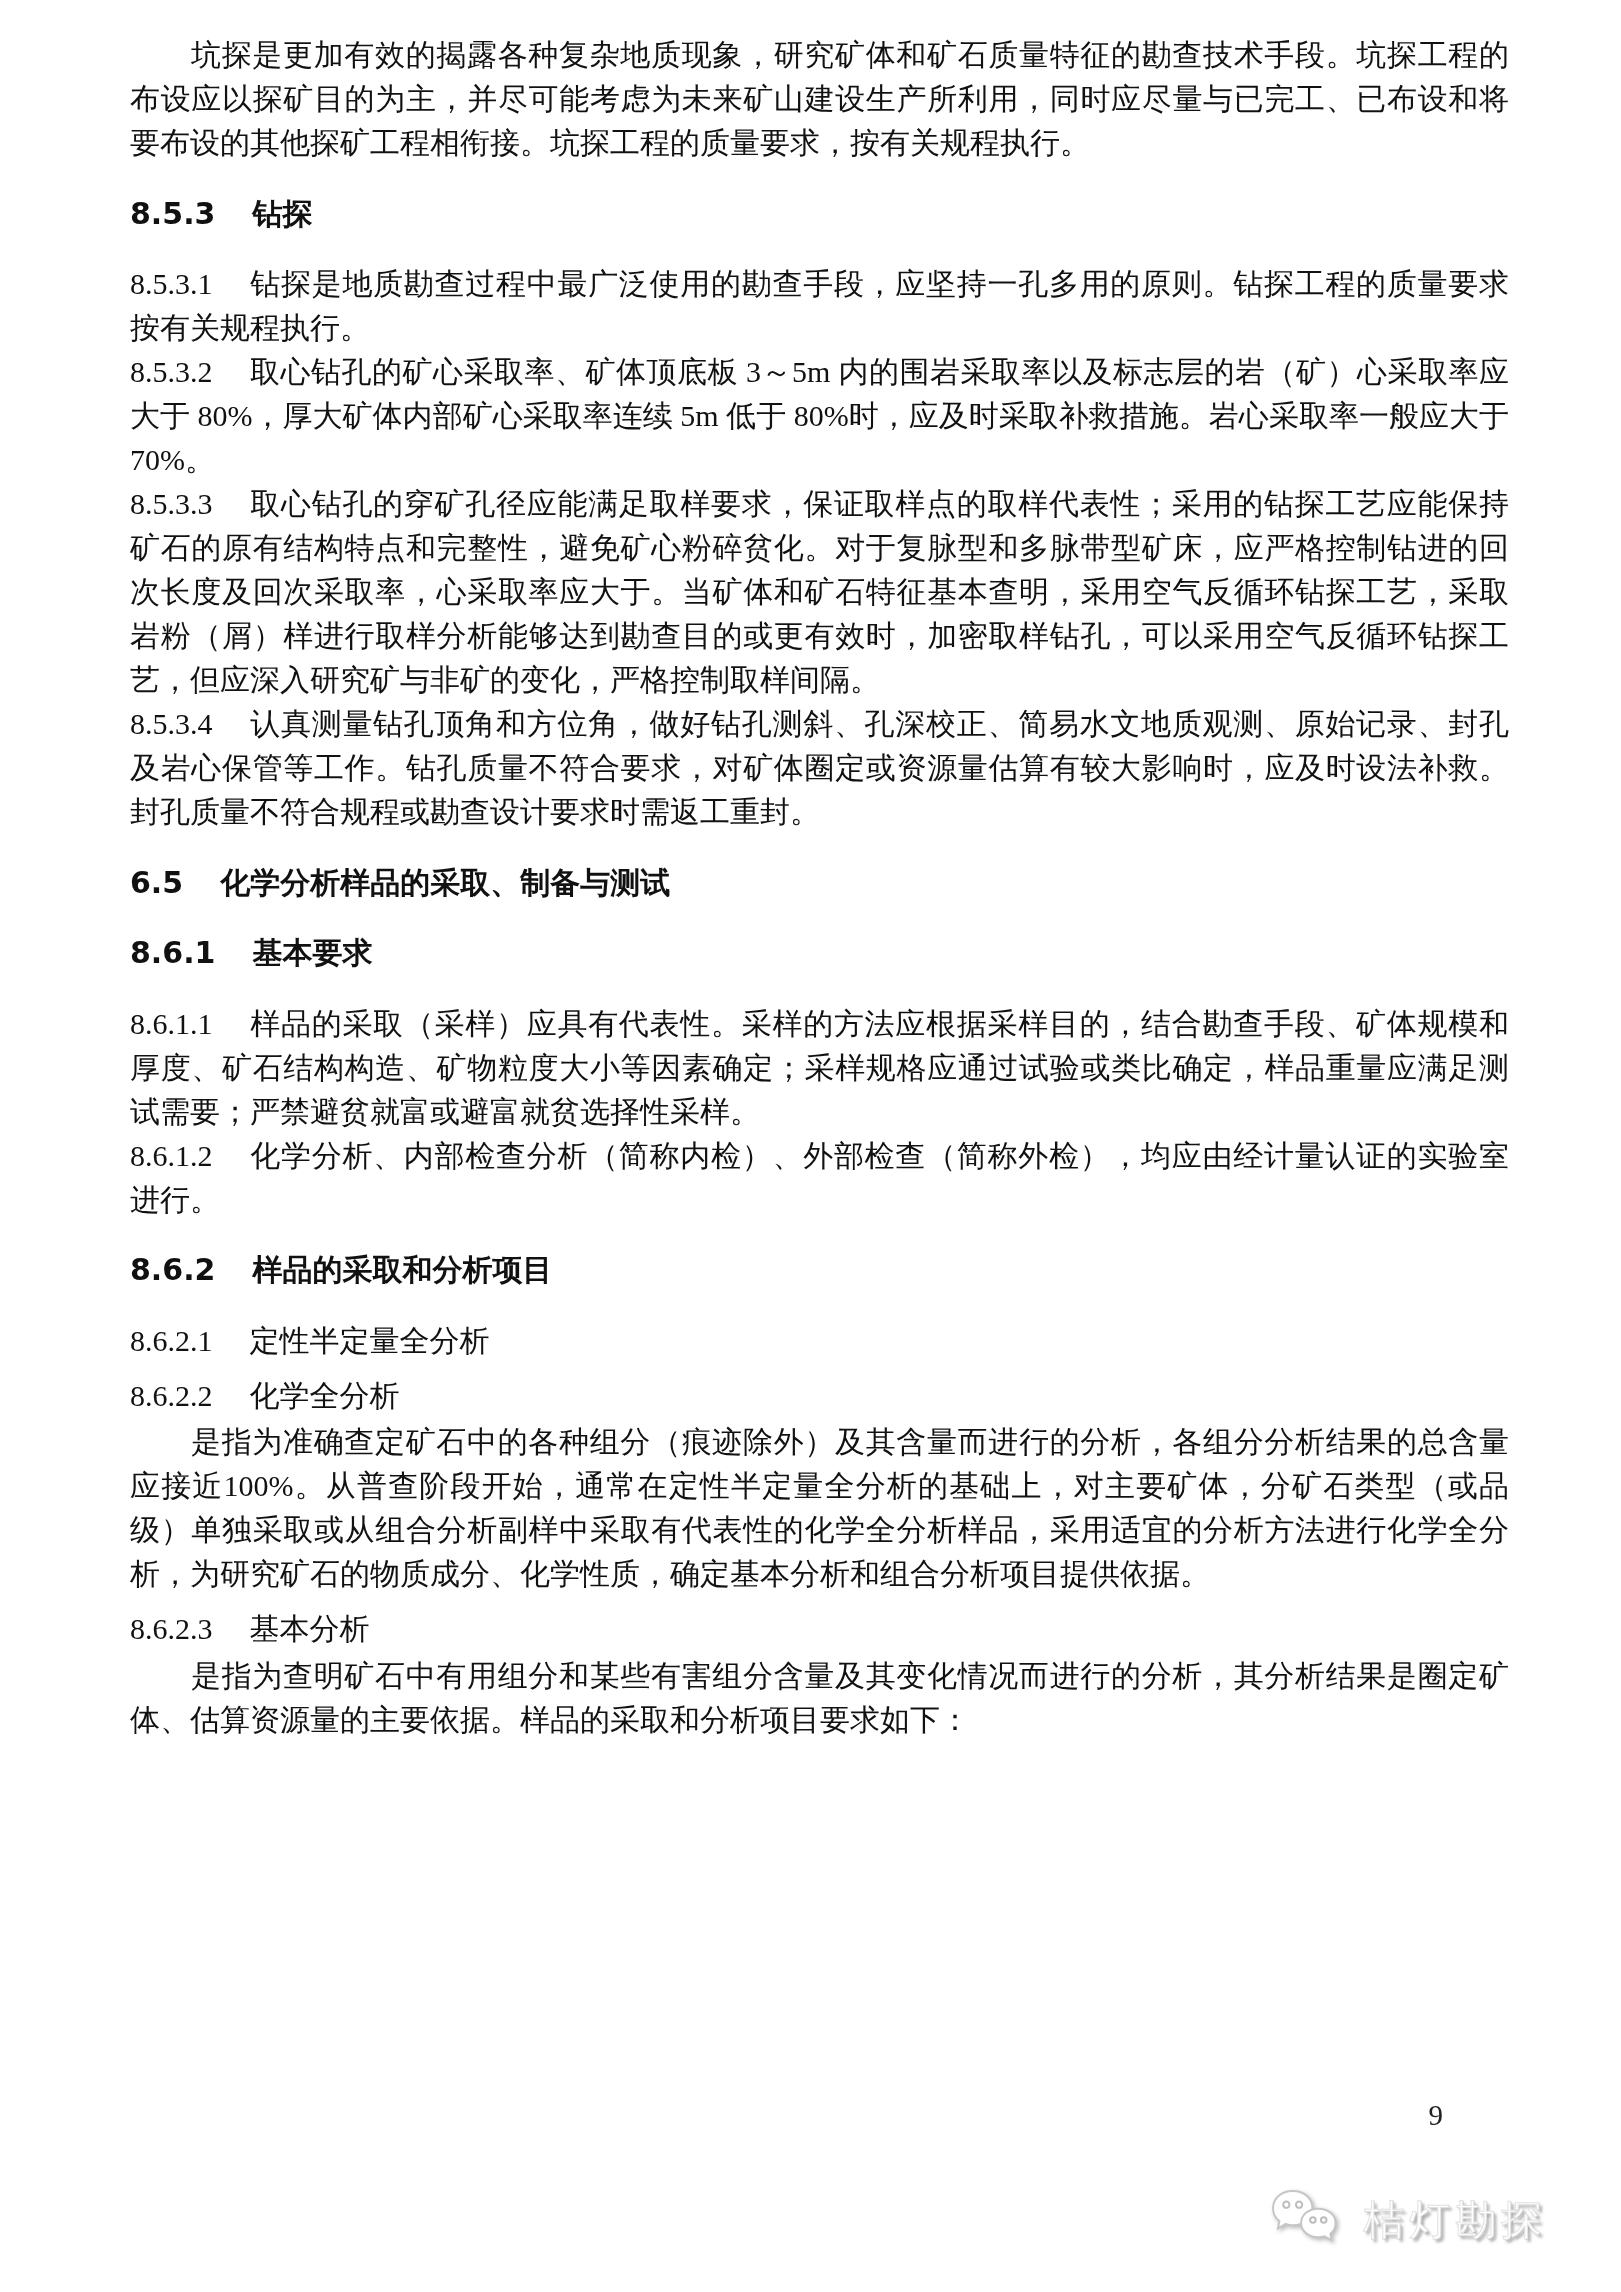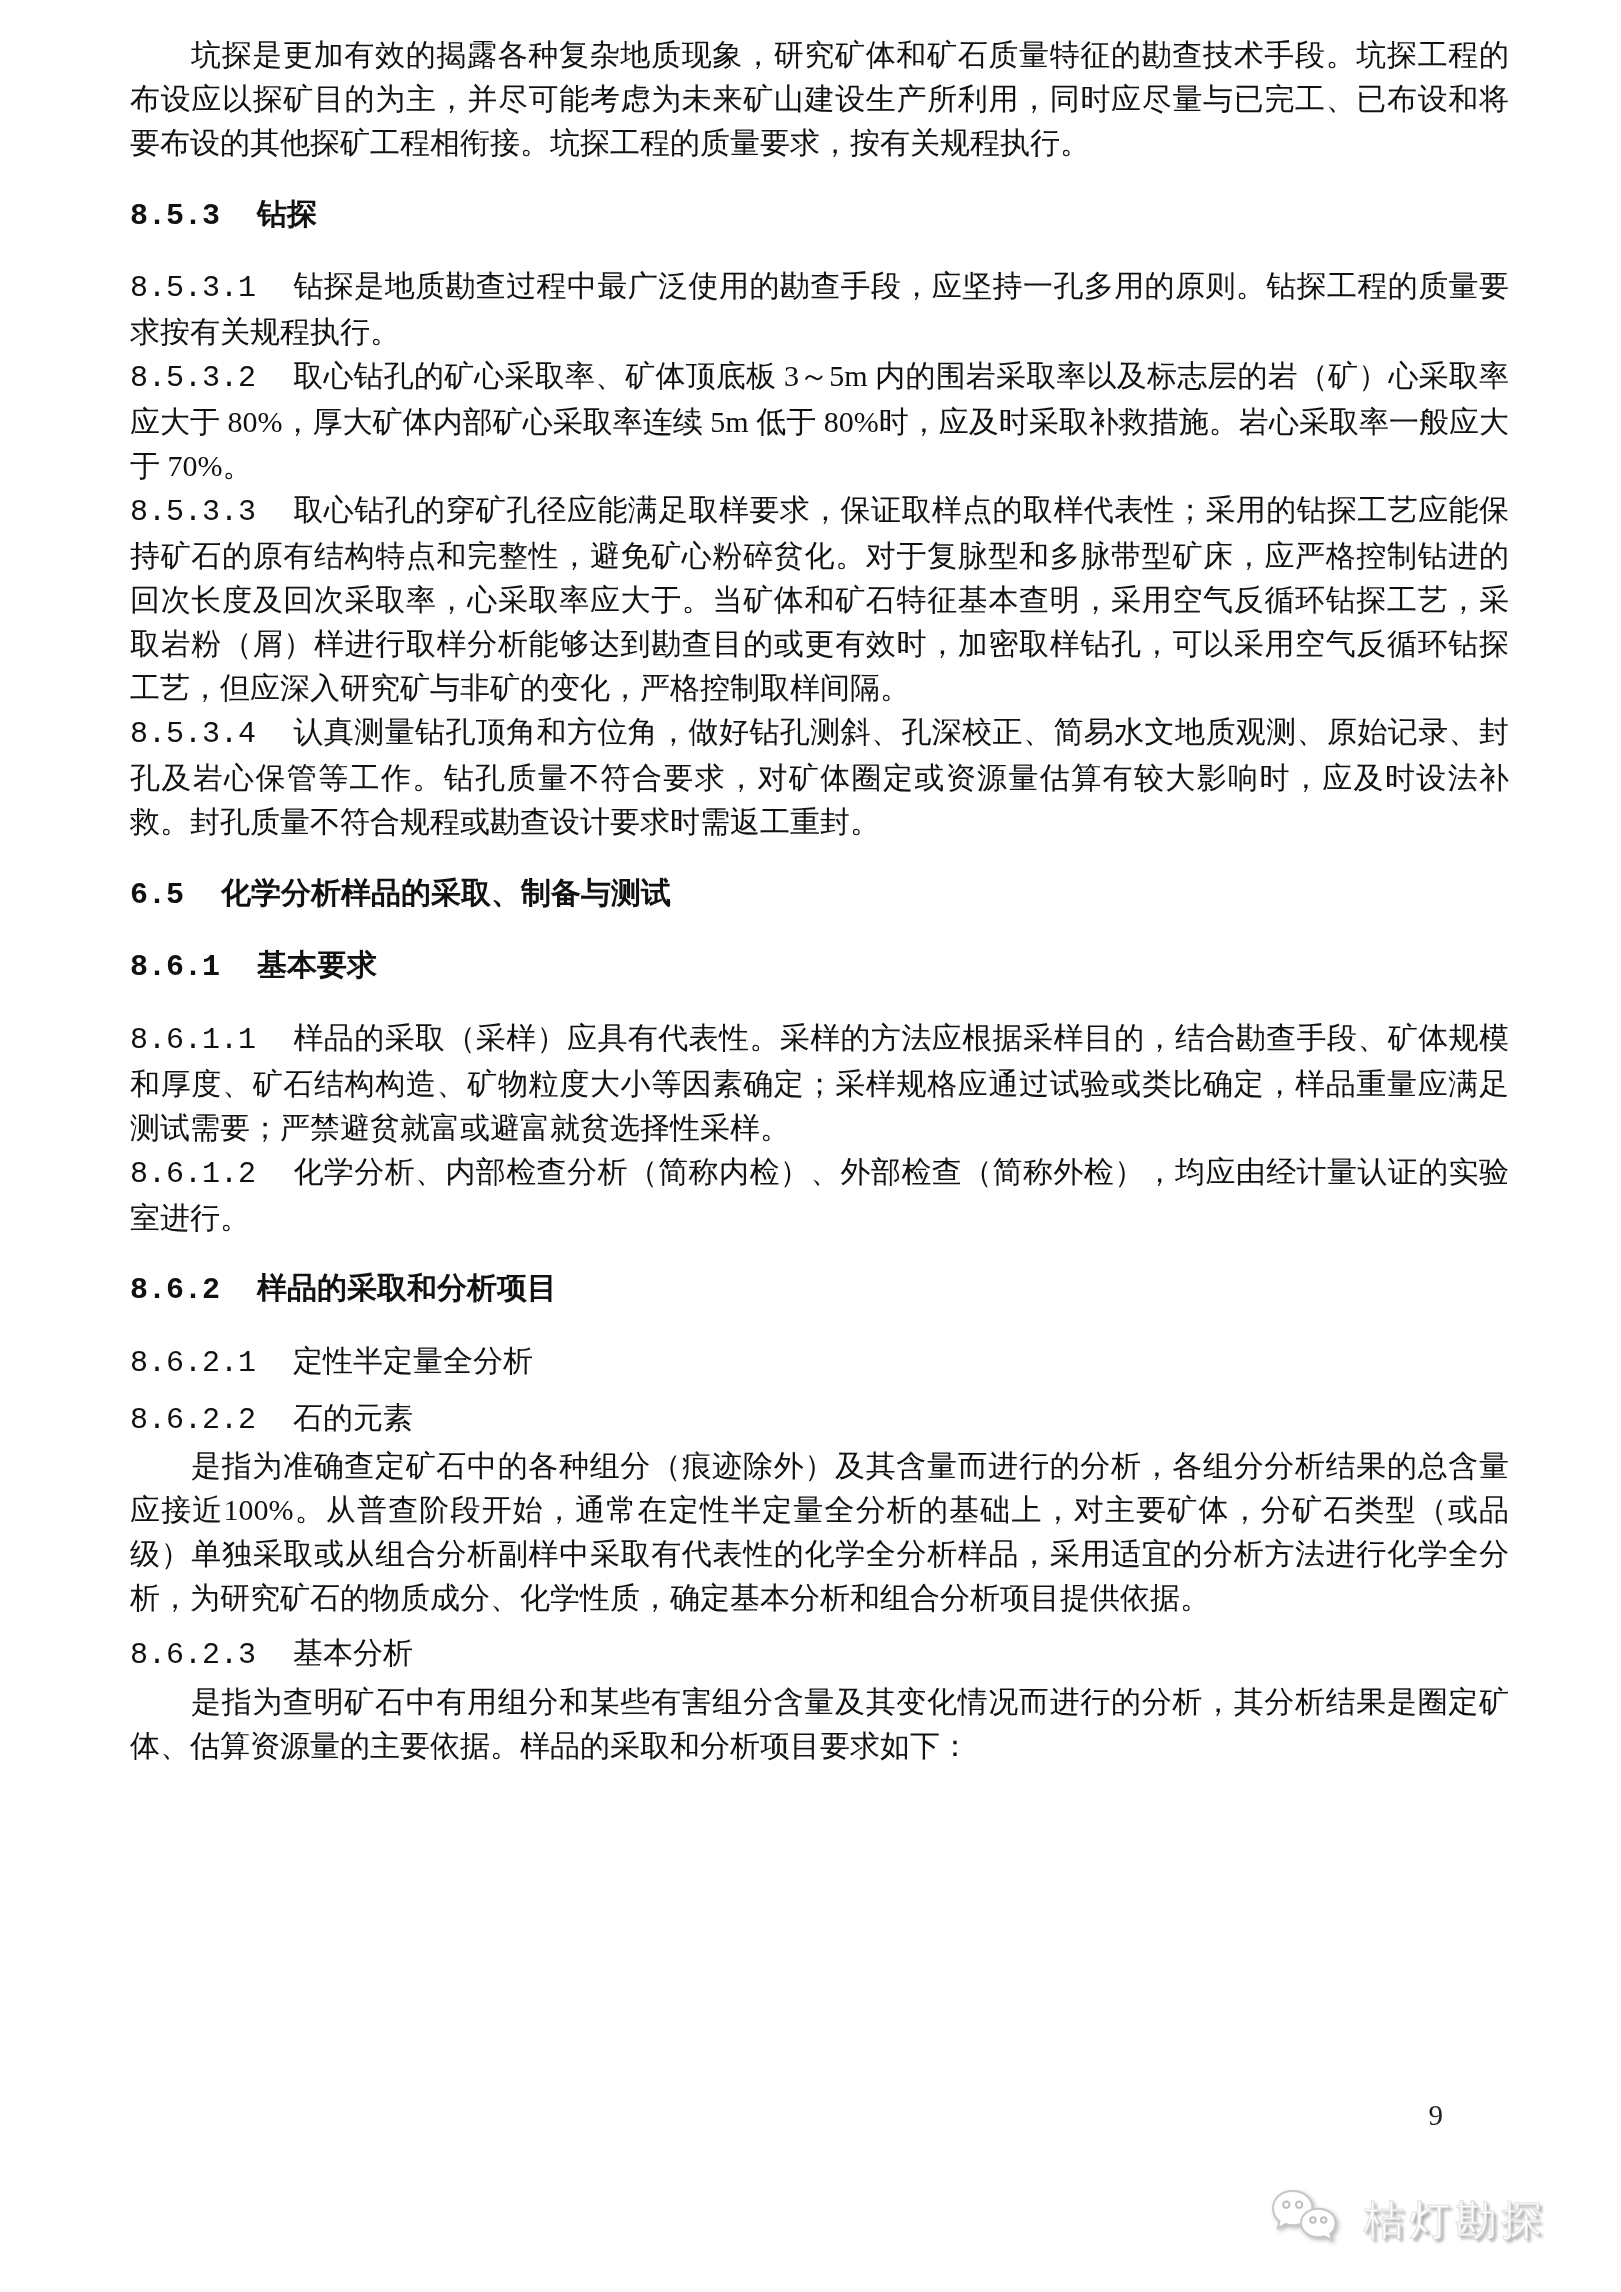--- a/index.html
+++ b/index.html
@@ -41,21 +41,21 @@
     font-family: "DejaVu Sans", "Liberation Sans", sans-serif;
     margin-top: 26.5px;
     margin-bottom: 26.5px;
     text-align: left;
   }
   .subheading {
     margin-top: 11px;
     margin-bottom: 2.9px;
     text-align: left;
   }
-  .num { margin-right: 37px; white-space: nowrap; font-family: Liberation Mono, monospace; }
+  .num { margin-right: 37px; white-space: nowrap; }
   .page-num {
     position: absolute;
     top: 2099px;
     right: 178px;
     font-size: 29px;
     font-family: "Liberation Serif", "DejaVu Serif", serif;
     color: #222;
   }
   .watermark {
     position: absolute;
@@ -103,21 +103,21 @@
 
     <p class="block"><span class="num">8.6.1.1</span><span>样品的采取（采样）应具有代表性。采样的方法应根据采样目的，结合勘查手段、矿体规模和厚度、矿石结构构造、矿物粒度大小等因素确定；采样规格应通过试验或类比确定，样品重量应满足测试需要；严禁避贫就富或避富就贫选择性采样。</span></p>
 
     <p class="block"><span class="num">8.6.1.2</span><span>化学分析、内部检查分析（简称内检）、外部检查（简称外检），均应由经计量认证的实验室进行。</span></p>
 
     <p class="block heading"><span class="num">8.6.2</span><span>样品的采取和分析项目</span></p>
 
     <p class="block subheading"><span class="num">8.6.2.1</span><span>定性半定量全分析</span></p>
 
 
-    <p class="block subheading"><span class="num">8.6.2.2</span><span>石的元素</span></p>
+    <p class="block subheading"><span class="num">8.6.2.2</span><span>化学全分析</span></p>
 
     <p class="block para-indent">是指为准确查定矿石中的各种组分（痕迹除外）及其含量而进行的分析，各组分分析结果的总含量应接近100%。从普查阶段开始，通常在定性半定量全分析的基础上，对主要矿体，分矿石类型（或品级）单独采取或从组合分析副样中采取有代表性的化学全分析样品，采用适宜的分析方法进行化学全分析，为研究矿石的物质成分、化学性质，确定基本分析和组合分析项目提供依据。</p>
 
     <p class="block subheading"><span class="num">8.6.2.3</span><span>基本分析</span></p>
 
     <p class="block para-indent">是指为查明矿石中有用组分和某些有害组分含量及其变化情况而进行的分析，其分析结果是圈定矿体、估算资源量的主要依据。样品的采取和分析项目要求如下：</p>
 
   </div>
 
   <div class="page-num">9</div>

